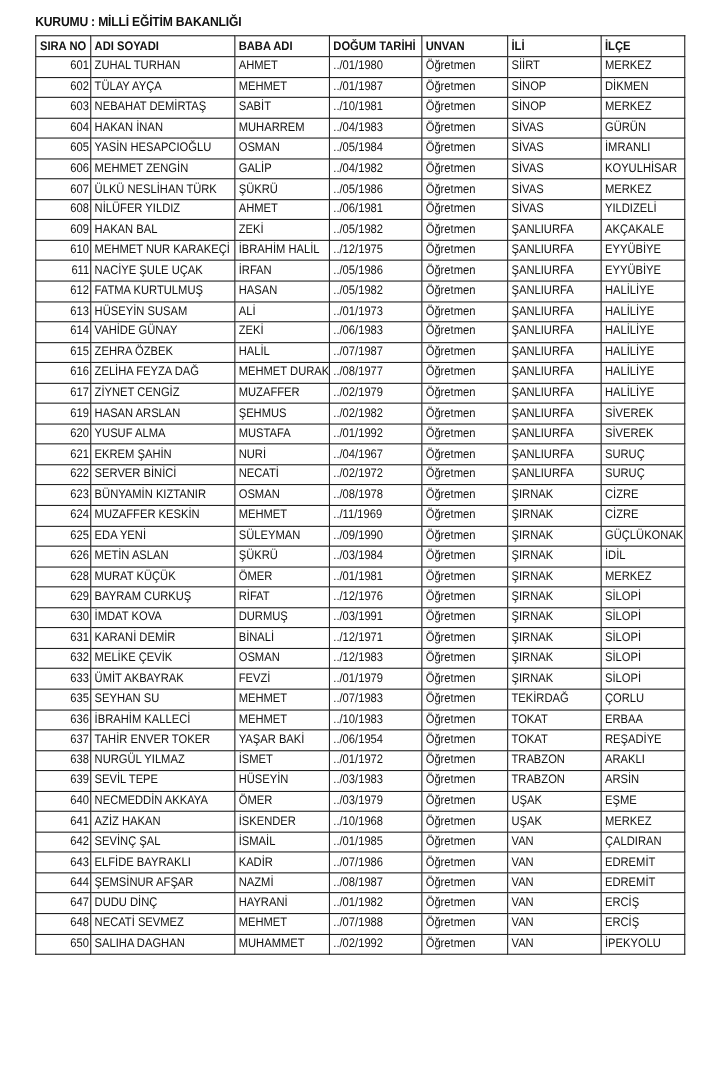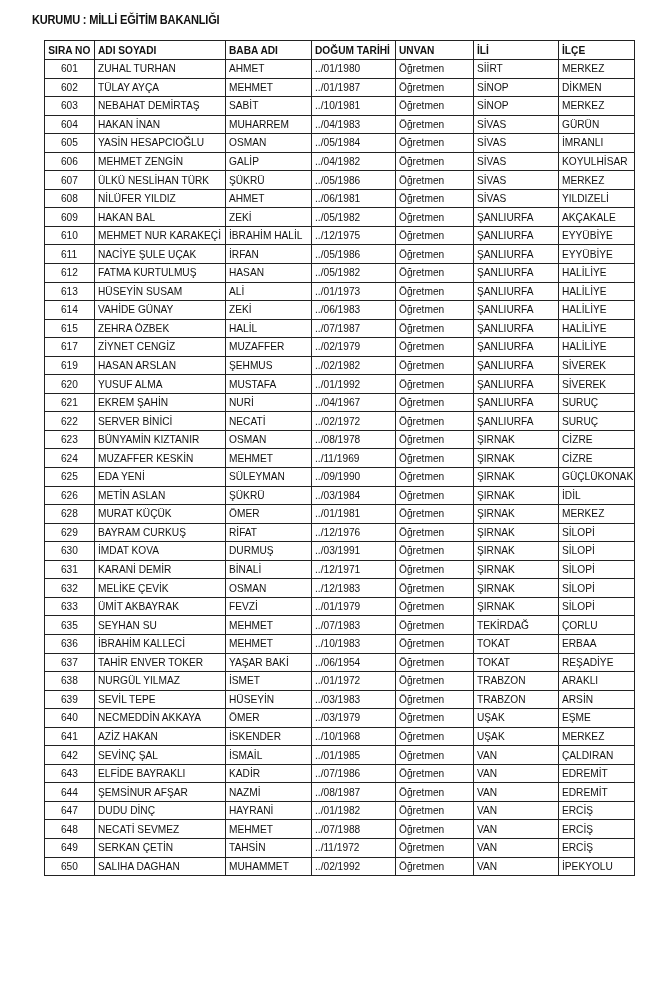--- a/index.html
+++ b/index.html
@@ -1,21 +1,21 @@
 <!DOCTYPE html>
 <html><head>
 <meta charset="utf-8">
 <style>
   html, body { margin: 0; padding: 0; background: #ffffff; }
   body { width: 660px; height: 990px; position: relative; overflow: hidden; font-family: "Liberation Sans Narrow", "Liberation Sans", sans-serif; color: #111; }
   .title { position: absolute; left: 32px; top: 13px; font-size: 12px; font-weight: bold; letter-spacing: -0.2px; transform: scaleX(0.92); transform-origin: left; white-space: nowrap; }
-  table { position: absolute; left: 32px; top: 40px; border-collapse: collapse; table-layout: fixed; width: 590px; margin-left: 12px; }
+  table { position: absolute; left: 32px; top: 32px; border-collapse: collapse; table-layout: fixed; width: 590px; }
   td, th { border: 1px solid #222; height: 17.55px; padding: 0 0 0 3px; font-size: 11.3px; line-height: 17px; white-space: nowrap; overflow: hidden; text-align: left; }
   th { font-weight: bold; height: 18px; }
-  .c-no { text-align: center; padding: 0; }
+  .c-no { text-align: right; padding: 0; }
   th.c-no { text-align: center; }
   td span, th span { display: inline-block; transform: scaleX(0.9); transform-origin: left center; }
   td.c-no span, th.c-no span { transform-origin: center center; }
   table { border: 1.5px solid #111; }
 </style>
 </head>
 <body>
 
 <div class="title">KURUMU : MİLLİ EĞİTİM BAKANLIĞI</div>
 
@@ -170,20 +170,29 @@
       <tr>
         <td class="c-no"><span>615</span></td>
         <td><span>ZEHRA ÖZBEK</span></td>
         <td><span>HALİL</span></td>
         <td><span>../07/1987</span></td>
         <td><span>Öğretmen</span></td>
         <td><span>ŞANLIURFA</span></td>
         <td><span>HALİLİYE</span></td>
       </tr>
       <tr>
+        <td class="c-no"><span>616</span></td>
+        <td><span>ZELİHA FEYZA DAĞ</span></td>
+        <td><span>MEHMET DURAK</span></td>
+        <td><span>../08/1977</span></td>
+        <td><span>Öğretmen</span></td>
+        <td><span>ŞANLIURFA</span></td>
+        <td><span>HALİLİYE</span></td>
+      </tr>
+      <tr>
         <td class="c-no"><span>617</span></td>
         <td><span>ZİYNET CENGİZ</span></td>
         <td><span>MUZAFFER</span></td>
         <td><span>../02/1979</span></td>
         <td><span>Öğretmen</span></td>
         <td><span>ŞANLIURFA</span></td>
         <td><span>HALİLİYE</span></td>
       </tr>
       <tr>
         <td class="c-no"><span>619</span></td>
@@ -413,29 +422,20 @@
       <tr>
         <td class="c-no"><span>648</span></td>
         <td><span>NECATİ SEVMEZ</span></td>
         <td><span>MEHMET</span></td>
         <td><span>../07/1988</span></td>
         <td><span>Öğretmen</span></td>
         <td><span>VAN</span></td>
         <td><span>ERCİŞ</span></td>
       </tr>
       <tr>
-        <td class="c-no"><span>649</span></td>
-        <td><span>SERKAN ÇETİN</span></td>
-        <td><span>TAHSİN</span></td>
-        <td><span>../11/1972</span></td>
-        <td><span>Öğretmen</span></td>
-        <td><span>VAN</span></td>
-        <td><span>ERCİŞ</span></td>
-      </tr>
-      <tr>
         <td class="c-no"><span>650</span></td>
         <td><span>SALIHA DAGHAN</span></td>
         <td><span>MUHAMMET</span></td>
         <td><span>../02/1992</span></td>
         <td><span>Öğretmen</span></td>
         <td><span>VAN</span></td>
         <td><span>İPEKYOLU</span></td>
       </tr>
     </tbody>
 </table>

